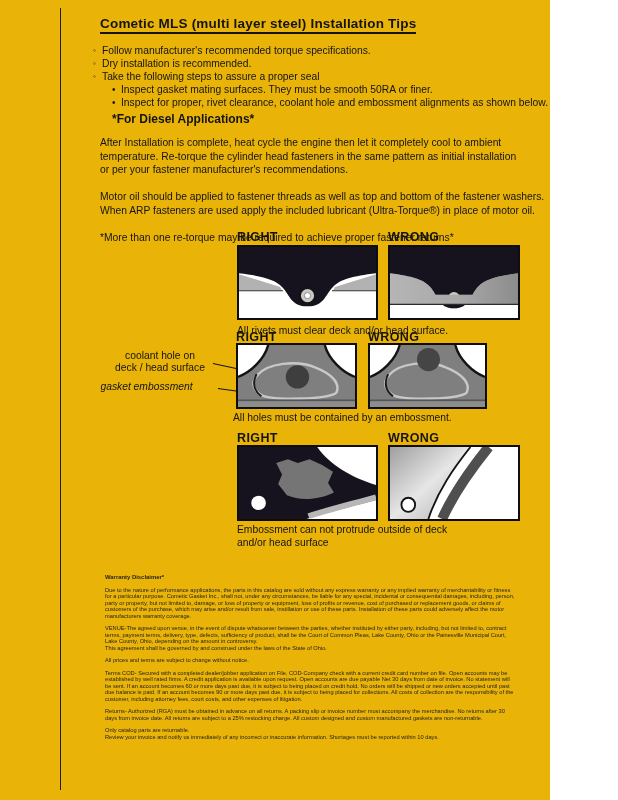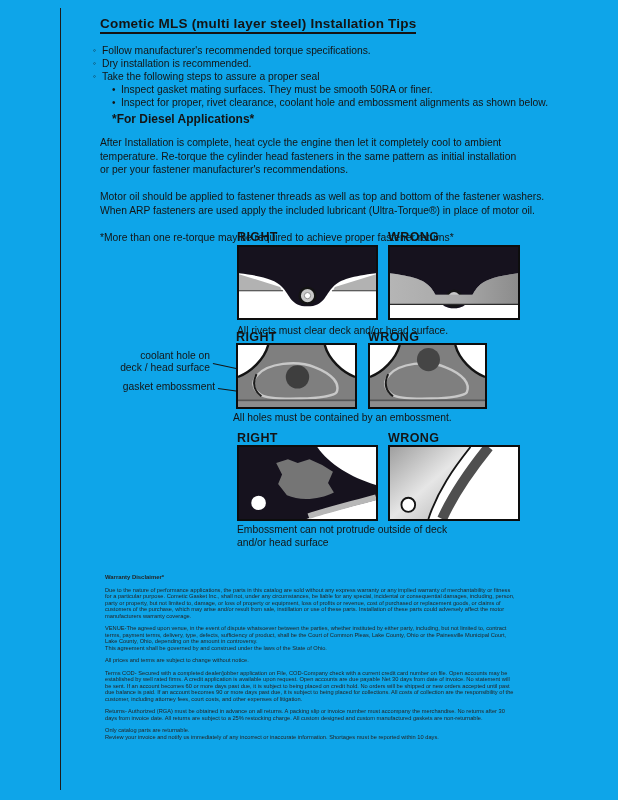--- a/index.html
+++ b/index.html
@@ -1,18 +1,18 @@
 <!DOCTYPE html>
 <html><head>
 <meta charset="utf-8">
 <style>
   html,body { margin:0; padding:0; background:#ffffff; }
   .page {
-    position:relative; width:618px; height:800px; background:#0ea5e9;
-    font-family:"Liberation Sans", sans-serif; color:#141414; overflow:hidden;
+    position:relative; width:534px; height:800px; background:#eab308;
+    font-family:"Liberation Sans", sans-serif; color:#141414; overflow:hidden;padding-left:16px;
   }
   .left-rule { position:absolute; left:60px; top:8px; width:1px; height:782px; background:#1c1c1c; }
 
   .title {
     position:absolute; left:100px; top:16px; margin:0;
     font-size:13.5px; font-weight:bold; letter-spacing:0.2px;
     border-bottom:2px solid #141414; padding-bottom:1px;
   }
 
   .tips { position:absolute; left:93px; top:44px; width:460px; font-size:10.3px; line-height:13px; }
@@ -23,21 +23,21 @@
 
   .diesel { position:absolute; left:100px; top:113px; width:452px; font-size:10.3px; line-height:13.8px; }
   .diesel h2 { font-size:12px; margin:0 0 9px 12px; }
   .diesel p { margin:0 0 13px 0; white-space:pre-line; }
 
   .dg-label { position:absolute; font-size:12.5px; letter-spacing:0.4px; text-align:left;font-weight:bold; }
   .dg-box { position:absolute; border:2px solid #0d0d0d; background:#fff; line-height:0; }
   .dg-box svg { display:block; }
   .dg-caption { position:absolute; font-size:10.3px; line-height:13px; white-space:pre-line; }
 
-  .callout { position:absolute; font-size:10.3px; line-height:12px; text-align:right; white-space:pre-line; }
+  .callout { position:absolute; font-size:10.3px; line-height:12px; text-align:center; white-space:pre-line; }
   .leader { position:absolute; height:1.2px; background:#141414; transform-origin:0 0; }
 
   .fineprint { position:absolute; left:105px; top:574px; width:412px; font-size:5.7px; line-height:6.5px; color:#242424; }
   .fineprint h3 { font-size:5.9px; margin:0 0 6px 0; }
   .fineprint p { margin:0 0 6px 0; white-space:pre-line; }
 
   .footer-code { position:absolute; left:388px; top:799px; font-size:13.5px; letter-spacing:0.3px; }
 </style>
 </head>
 <body>
@@ -115,21 +115,21 @@
     </svg>
   </div>
 
   <div class="dg-caption" style="left:237px; top:324px; width:300px;">All rivets must clear deck and/or head surface.</div>
 
   <div class="dg-label" style="left:236px; top:330px; width:121px;">RIGHT</div>
   <div class="dg-label" style="left:368px; top:330px; width:119px;">WRONG</div>
 
   <div class="callout" style="left:110px; top:350px; width:100px;">coolant hole on
 deck / head surface</div>
-  <div class="callout" style="left:110px; top:381px; width:105px;">gasket embossment</div>
+  <div class="callout" style="left:94px; top:381px; width:105px;font-style:italic;">gasket embossment</div>
   <div class="leader" style="left:213px; top:363px; width:81px; transform:rotate(12deg);"></div>
   <div class="leader" style="left:218px; top:388px; width:44px; transform:rotate(8deg);"></div>
 
   <div class="dg-box" style="left:236px; top:343px;">
     <svg width="117" height="62" viewBox="0 0 120 64" preserveAspectRatio="none">
       <rect width="120" height="64" fill="#7f7f7f"></rect>
       <path d="M0,0 H31 C27,15 13,28 0,33 Z" fill="#ffffff"></path>
       <path d="M120,0 H89 C93,15 107,28 120,33 Z" fill="#ffffff"></path>
       <path d="M31,0 C27,15 13,28 0,33" stroke="#141414" stroke-width="2.5" fill="none"></path>
       <path d="M89,0 C93,15 107,28 120,33" stroke="#141414" stroke-width="2.5" fill="none"></path>

